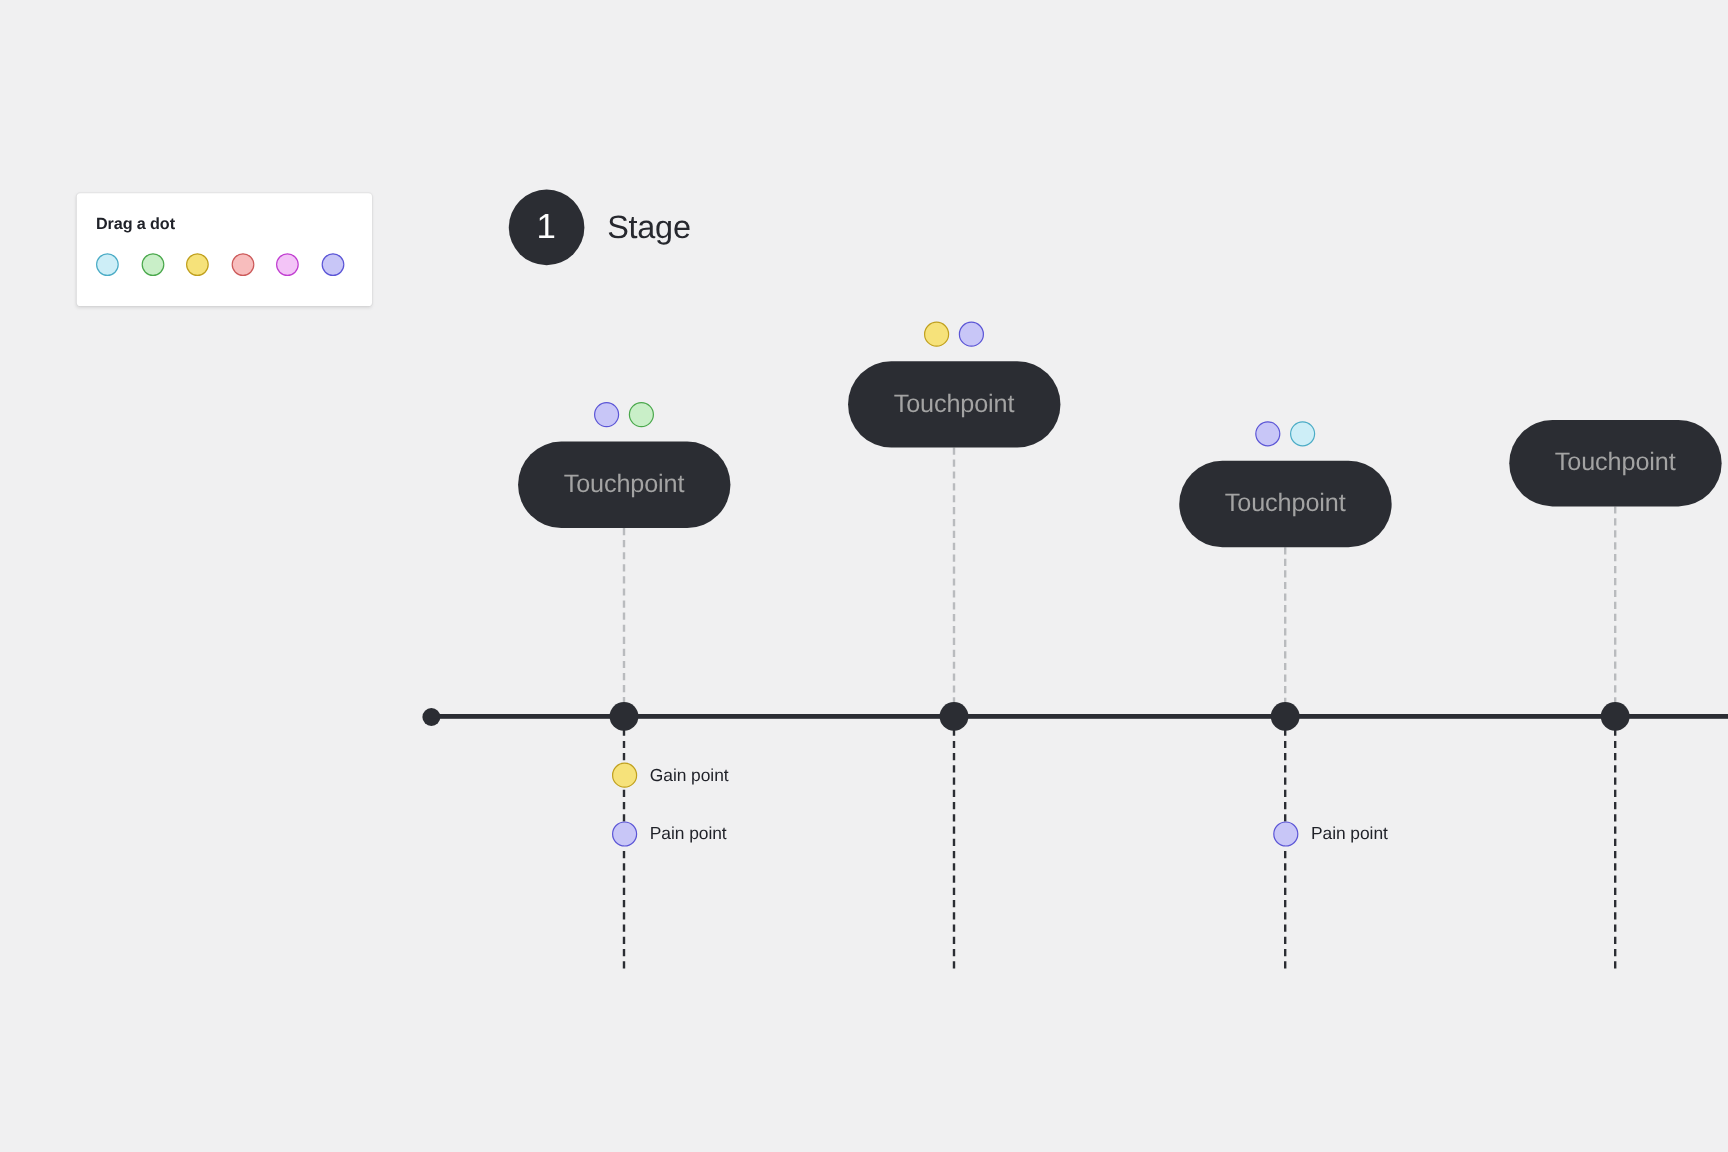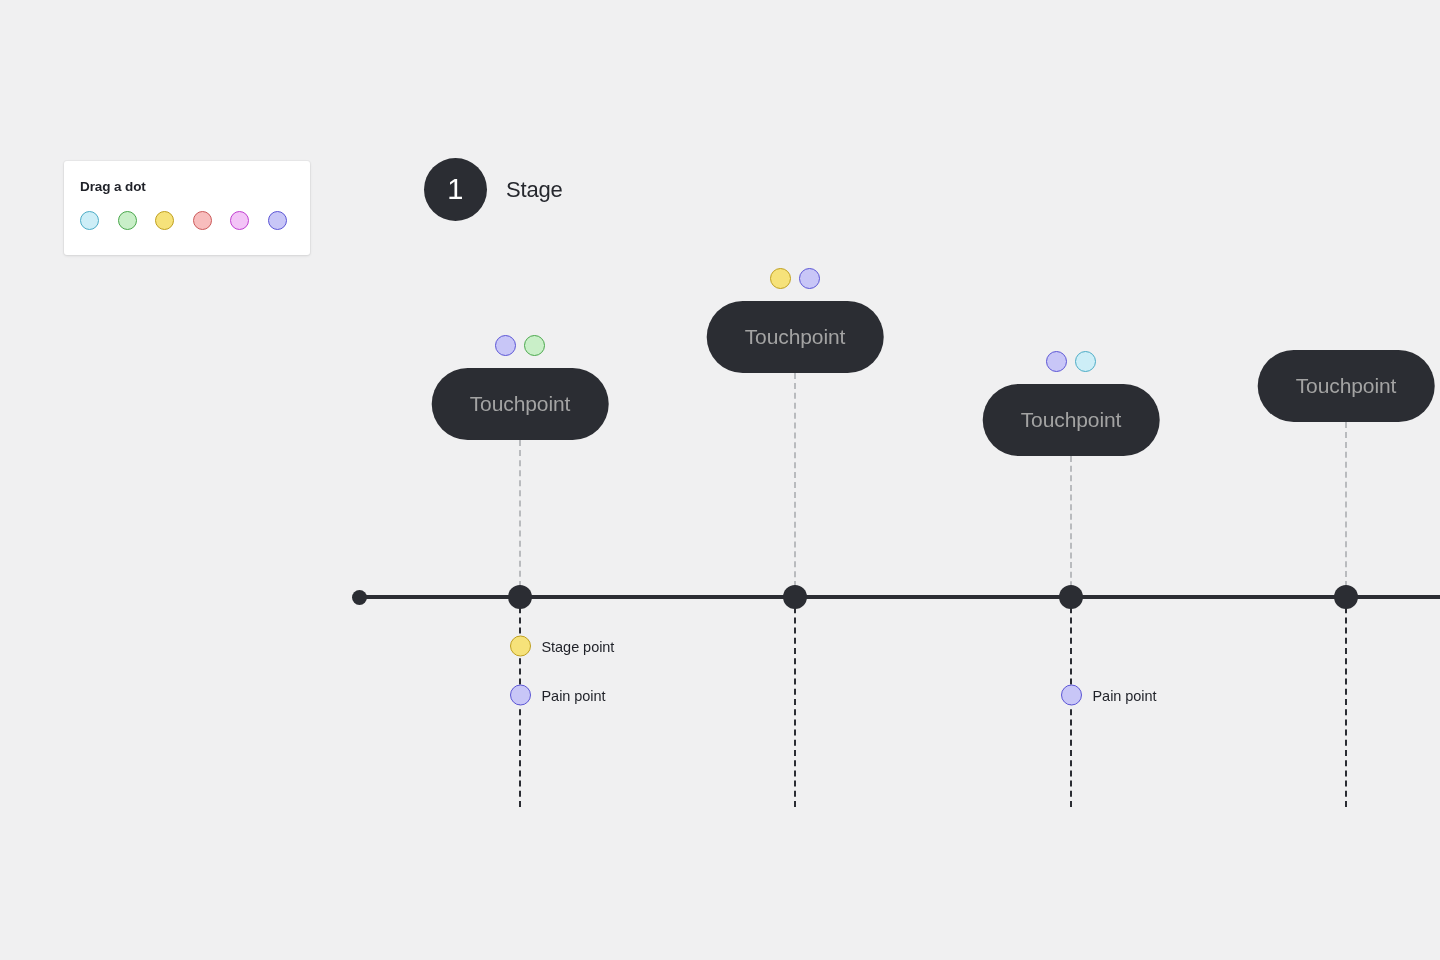--- a/index.html
+++ b/index.html
@@ -76,21 +76,21 @@
     color: #ffffff;
     display: flex;
     align-items: center;
     justify-content: center;
     font-size: 29px;
     line-height: 1;
     letter-spacing: 0.5px;
     font-weight: 400;
   }
   #stage-title {
-    font-size: 22px;
+    font-size: 27px;
     color: #26282e;
     letter-spacing: -0.2px;
     font-weight: 400;
   }
 
   
   #axis-line {
     position: absolute;
     left: 358px;
     top: 595px;
@@ -228,21 +228,21 @@
         <div class="tp-stem-up" style="top: 440px; height: 157px;"></div>
         <div class="tp-stem-down" style="top: 597px; height: 210px;"></div>
         <div class="tp-node"></div>
         <div class="tp-card-dots" style="top: 335px;">
           <div class="tp-card-dot" style="background: rgb(200, 198, 247); border-color: rgb(91, 85, 214);"></div>
           <div class="tp-card-dot" style="background: rgb(201, 239, 200); border-color: rgb(74, 168, 76);"></div>
         </div>
         <div class="tp-card" style="top: 368px;">Touchpoint</div>
         <div class="point-row" style="top: 646px; left: -10.5px;">
           <div class="point-dot" style="background: rgb(246, 226, 122); border-color: rgb(192, 160, 30);"></div>
-          <span class="point-label">Stage point</span>
+          <span class="point-label">Gain point</span>
         </div>
         <div class="point-row" style="top: 695px; left: -10.5px;">
           <div class="point-dot" style="background: rgb(200, 198, 247); border-color: rgb(91, 85, 214);"></div>
           <span class="point-label">Pain point</span>
         </div>
       </div>
       <div class="tp-group" style="left: 795px;">
         <div class="tp-stem-up" style="top: 373px; height: 224px;"></div>
         <div class="tp-stem-down" style="top: 597px; height: 210px;"></div>
         <div class="tp-node"></div>

